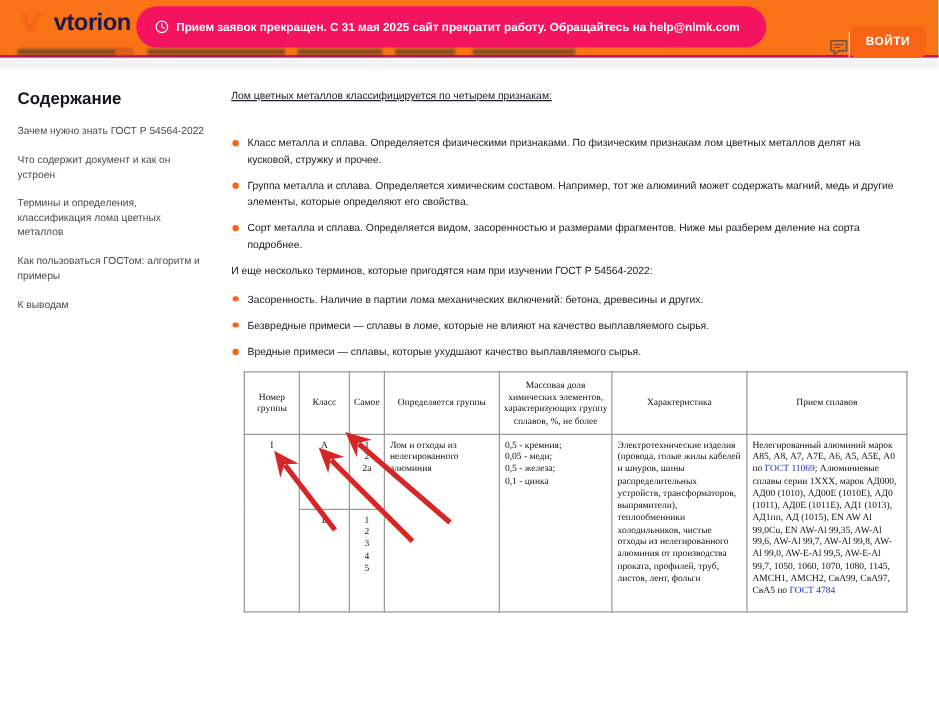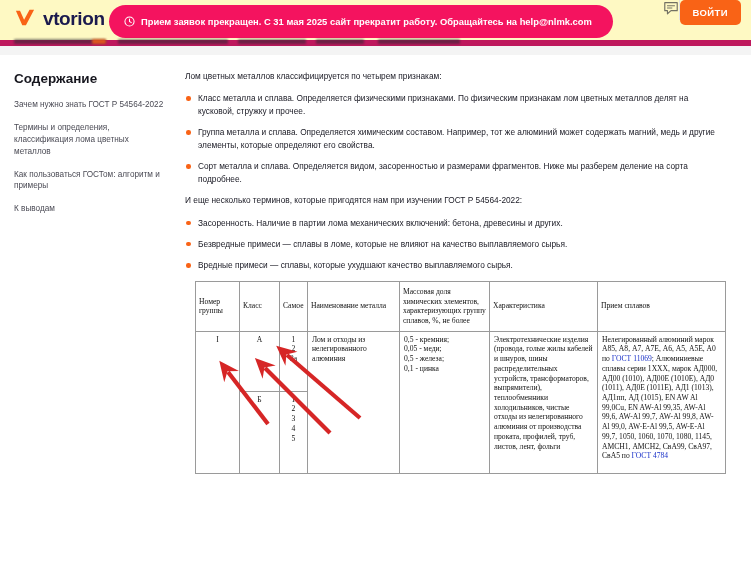--- a/index.html
+++ b/index.html
@@ -9,22 +9,22 @@
     overflow: hidden;
     background: #ffffff;
     font-family: "Liberation Sans", sans-serif;
   }
   #page { position: relative; width: 751px; height: 575px; background: #fff; overflow: hidden; }
 
   
   .header {
     position: relative;
     height: 46px;
-    background: #fef9c3;
-    border-bottom: 6px solid #be185d;
+    background: #f97316;
+    border-bottom: 2px solid #be185d;
   }
   .logo {
     position: absolute; left: 14px; top: 8px;
     display: flex; align-items: center; gap: 7px;
   }
   .logo-mark { width: 22px; height: 20px; display: block; }
   .logo-text {
     font-size: 19px; font-weight: 700; letter-spacing: -0.4px;
     color: #1b1a4e; line-height: 1;
   }
@@ -38,21 +38,21 @@
     color: #ffffff;
     overflow: hidden;
   }
   .banner-icon { flex: 0 0 auto; width: 11px; height: 11px; display:block; }
   .banner-text {
     font-size: 9.4px; font-weight: 600; white-space: nowrap;
     line-height: 1;
   }
   .header-right {
     position: absolute; right: 10px; top: 0; height: 46px;
-    display: flex; align-items: flex-start; 
+    display: flex; align-items: flex-end; 
   }
   .chat-icon { width: 16px; height: 16px; display:block; opacity: .75; }
   .divider-v { width: 1px; height: 20px; background: #e2e2e2; }
   .login-btn {
     background: #f96316; color: #fff;
     border: none; border-radius: 5px;
     font-size: 9.5px; font-weight: 700; letter-spacing: .4px;
     padding: 7px 13px; cursor: pointer;
     font-family: "Liberation Sans", sans-serif;
   }
@@ -95,21 +95,21 @@
     line-height: 1.45; margin-bottom: 11px;
     cursor: pointer;
   }
 
   
   .main {
     flex: 1 1 auto;
     padding: 15px 26px 0 0;
   }
   .lead {
-    font-size: 8.3px; color: #20202a; margin: 0 0 10px 0; line-height: 1.5;
+    font-size: 8.3px; color: #20202a; margin: 0 0 26px 0; line-height: 1.5; text-decoration: underline;
   }
   ul.bullets { list-style: none; margin: 0 0 9px 0; padding: 0; }
   ul.bullets li {
     position: relative; padding-left: 13px;
     font-size: 8.3px; color: #20202a; line-height: 1.5;
     margin-bottom: 9px;
   }
   ul.bullets li::before {
     content: ""; position: absolute; left: 1px; top: 4px;
     width: 4.5px; height: 4.5px; border-radius: 50%;
@@ -129,21 +129,21 @@
   }
   table.gost th, table.gost td {
     border: 1px solid #9a9a9a;
     vertical-align: top;
     padding: 3px 4px;
     font-size: 7.6px;
     line-height: 1.28;
     color: #111;
   }
   table.gost th {
-    text-align: left; font-weight: 400; vertical-align: middle;
+    text-align: center; font-weight: 400; vertical-align: middle;
     padding: 5px 3px;
   }
   td.num { text-align: center; font-size: 8px; }
   .blue { color: #1b32c8; }
   a.gostlink { color: #1b32c8; text-decoration: none; }
   .sortcell { text-align: center; line-height: 1.45; color:#1b32c8; font-size: 8px;}
   .subrow-top { border-bottom: 1px solid #9a9a9a; }
   .caption {
     margin: 8px 0 0 10px;
     font-size: 7.2px; color: #8d8d97;
@@ -193,20 +193,21 @@
     </div>
   </div>
 
   <div class="topgap"></div>
 
   <div class="content-wrap">
 
     <aside class="sidebar">
       <div class="toc-title">Содержание</div>
       <div class="toc-item">Зачем нужно знать ГОСТ Р 54564-2022</div>
+      <div class="toc-item">Что содержит документ и как он устроен</div>
       <div class="toc-item">Термины и определения, классификация лома цветных металлов</div>
       <div class="toc-item">Как пользоваться ГОСТом: алгоритм и примеры</div>
       <div class="toc-item">К выводам</div>
     </aside>
 
     <main class="main">
 
       <p class="lead">Лом цветных металлов классифицируется по четырем признакам:</p>
 
       <ul class="bullets">
@@ -232,21 +233,21 @@
             <col style="width:92px">
               <col style="width:90px">
               <col style="width:108px">
               <col style="width:128px">
           </colgroup>
           <thead>
             <tr>
               <th rowspan="2">Номер группы</th>
               <th rowspan="2">Класс</th>
               <th rowspan="2">Самое</th>
-              <th rowspan="2">Наименование металла</th>
+              <th rowspan="2">Определяется группы</th>
               <th rowspan="2">Массовая доля химических элементов, характеризующих группу сплавов, %, не более</th>
               <th rowspan="2">Характеристика</th>
               <th rowspan="2">Прием сплавов</th>
             </tr>
             <tr></tr>
           </thead>
           <tbody>
             <tr>
               <td class="num" rowspan="2">I</td>
 

